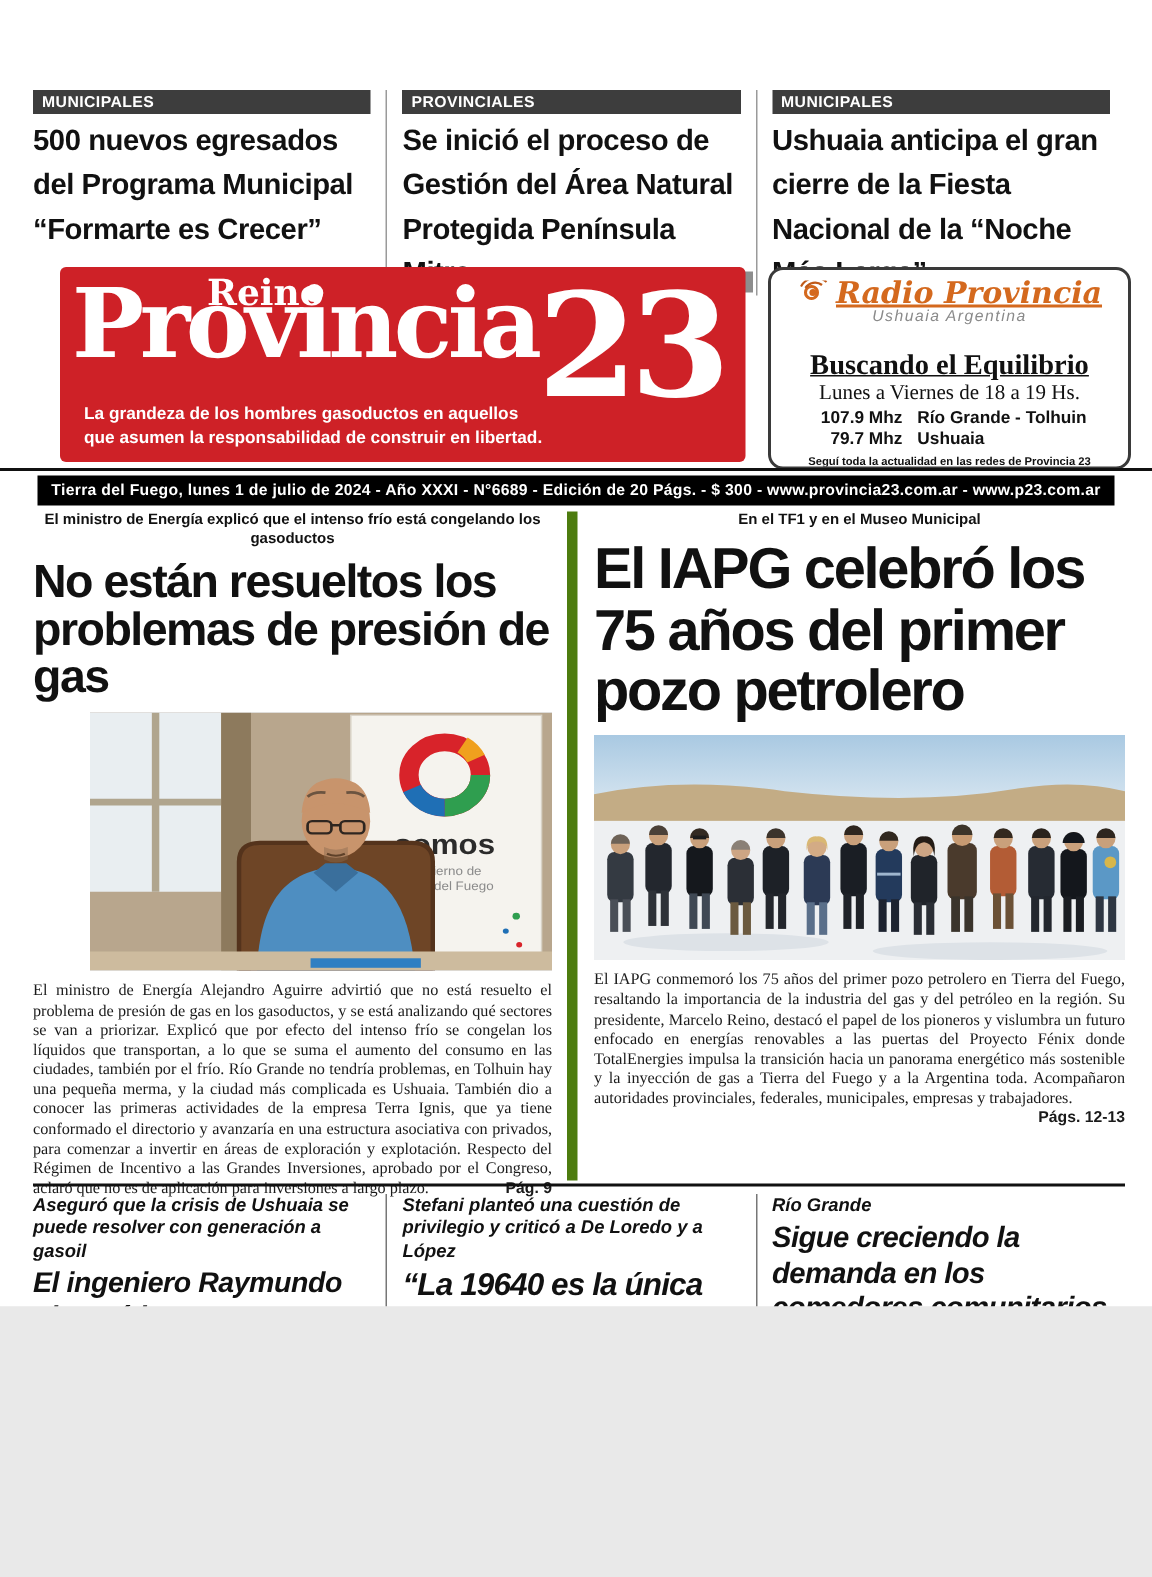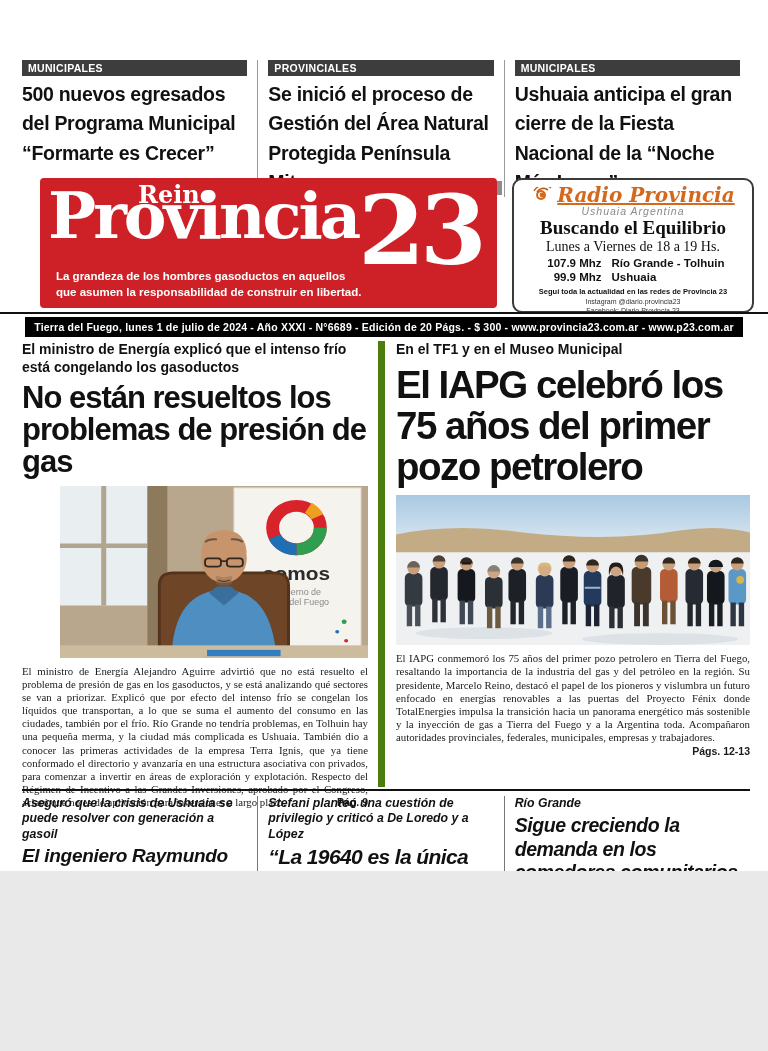--- a/index.html
+++ b/index.html
@@ -23,36 +23,36 @@
   .logo-main{font-size:64px;letter-spacing:-3px;}
   .logo-num{font-size:96px;letter-spacing:-5px;vertical-align:-26px;}
   .tagline{position:absolute;left:16px;bottom:8px;color:#fff;font-weight:bold;font-size:11.5px;line-height:1.4;}
   
   .radio-box{position:absolute;left:512px;top:178px;width:238px;height:131px;background:#fff;
              border:2px solid #3a3a3a;border-radius:10px;text-align:center;overflow:hidden;}
   .radio-logo-row{display:flex;justify-content:center;align-items:center;gap:4px;margin-top:3px;}
   .radio-name{color:#d4691e;font-style:italic;font-weight:bold;font-size:20px;
               font-family:"DejaVu Serif",serif;text-decoration:underline;}
   .radio-sub{color:#8a8a8a;font-style:italic;font-size:10.5px;margin-top:-2px;letter-spacing:1px;}
-  .radio-program{font-family:"Liberation Serif",serif;font-weight:bold;font-size:19px;margin-top:0;}
+  .radio-program{font-family:"Liberation Serif",serif;font-weight:bold;font-size:19px;margin-top:16px;text-decoration:underline;}
   .radio-sched{font-family:"Liberation Serif",serif;font-size:14px;}
   .radio-freqs{display:grid;grid-template-columns:60px auto;column-gap:10px;width:fit-content;
                margin:1px auto 0;font-size:11.5px;font-weight:bold;line-height:1.25;text-align:left;}
   .radio-freqs .fnum{text-align:right;}
   .radio-social{font-size:7.5px;font-weight:bold;margin-top:2px;}
   .radio-tiny{font-size:7px;color:#333;line-height:1.35;margin-top:1px;}
   
   .rule-top{position:absolute;top:312px;left:0;width:768px;height:2px;background:#111;}
   .date-bar{position:absolute;top:317px;left:25px;width:718px;height:20px;background:#000;color:#fff;
             text-align:center;font-size:10.5px;font-weight:bold;line-height:20px;letter-spacing:.2px;}
   
   .main{position:absolute;top:341px;left:22px;width:728px;height:446px;display:flex;}
   .main-left{width:352px;padding-right:10px;}
   .main-right{width:354px;border-left:7px solid #4d7c0f;padding-left:11px;}
-  .kicker{font-size:14px;font-weight:bold;line-height:1.28;}
+  .kicker{font-size:10px;font-weight:bold;line-height:1.28;text-align:center;}
   .lead-headline-left{font-size:31px;font-weight:bold;line-height:1.03;letter-spacing:-1px;margin-top:5px;}
   .lead-headline-right{font-size:38.5px;font-weight:bold;line-height:1.06;letter-spacing:-1.5px;margin-top:6px;}
   .photo{position:relative;overflow:hidden;background:#ccc;}
   .photo svg{display:block;width:100%;height:100%;}
   .photo-lead-left{width:308px;height:172px;margin:8px 0 0 38px;}
   .photo-lead-right{width:354px;height:150px;margin-top:8px;}
   .body-text{font-family:"Liberation Serif",serif;font-size:10.8px;line-height:1.22;
              text-align:justify;margin-top:7px;color:#1a1a1a;}
   .pageref{float:right;font-family:"Liberation Sans",sans-serif;font-weight:bold;font-size:10.5px;margin-left:4px;}
   
@@ -120,21 +120,21 @@
         <circle cx="11" cy="8" r="2.4" fill="#d4691e"></circle>
       </svg>
       <span class="radio-name">Radio Provincia</span>
     </div>
     <div class="radio-sub">Ushuaia Argentina</div>
     <div class="radio-program">Buscando el Equilibrio</div>
     <div class="radio-sched">Lunes a Viernes de 18 a 19 Hs.</div>
     <div class="radio-freqs">
       <span class="fnum">107.9 Mhz</span>
         <span>Río Grande - Tolhuin</span>
-      <span class="fnum">99.9 Mhz</span>
+      <span class="fnum">79.7 Mhz</span>
         <span>Ushuaia</span>
     </div>
     <div class="radio-social">Seguí toda la actualidad en las redes de Provincia 23</div>
     <div class="radio-tiny">
       <div>Instagram @diario.provincia23</div>
       <div>Facebook: Diario Provincia 23</div>
 
     </div>
   </div>
 

